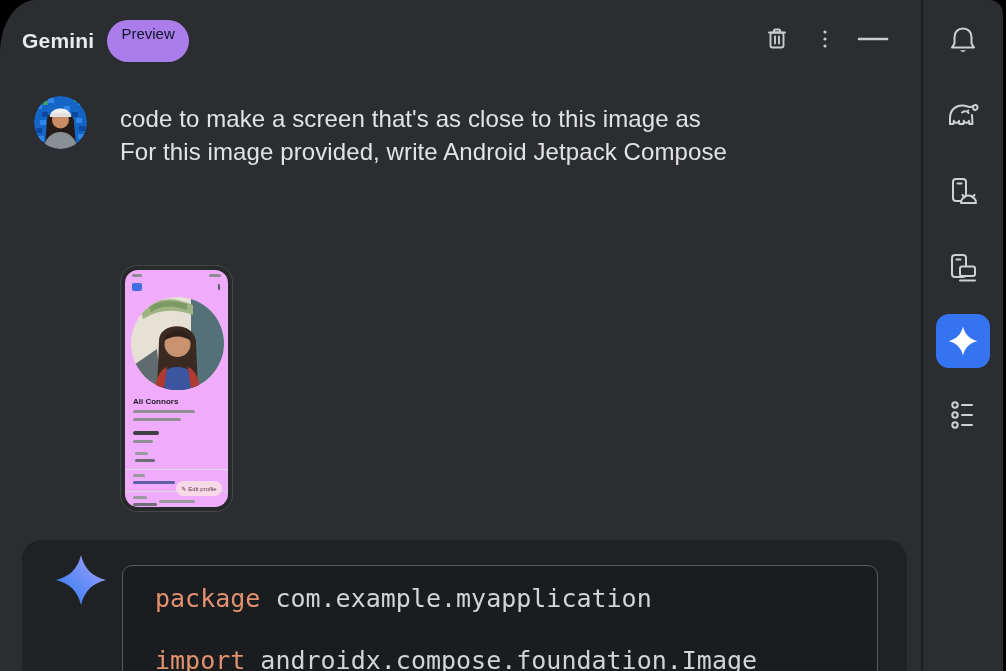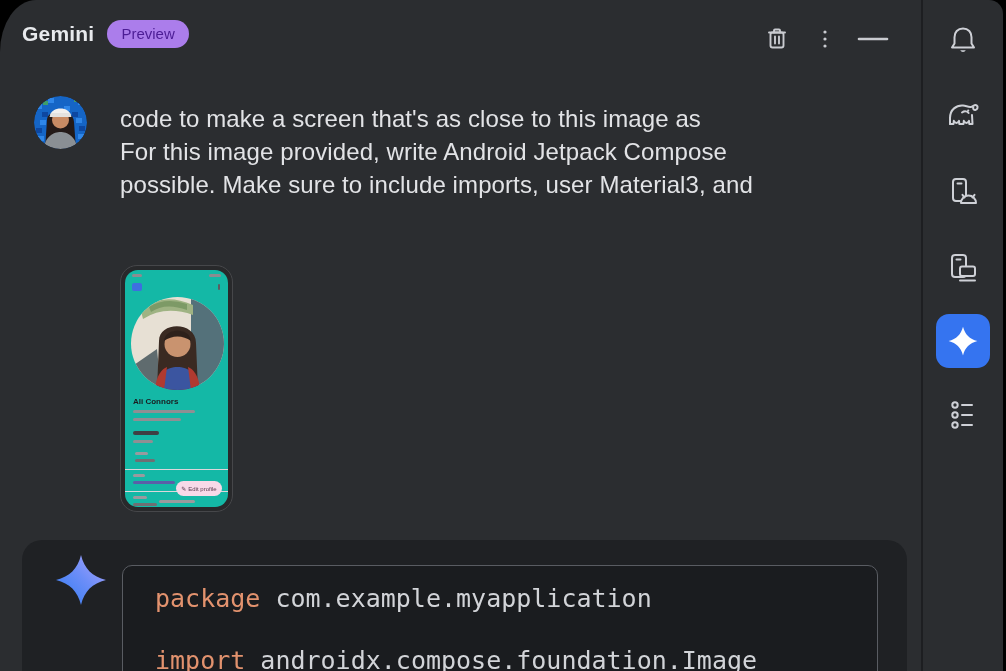--- a/index.html
+++ b/index.html
@@ -4,22 +4,22 @@
 <style>
   html,body{margin:0;padding:0;background:#000;}
   .screen{position:relative;width:1006px;height:671px;background:#000;overflow:hidden;
           font-family:"Liberation Sans",sans-serif;}
   .window{position:absolute;left:0;top:0;width:1003px;height:671px;background:#2b2d30;
           border-radius:36px 14px 0 0 / 52px 14px 0 0;overflow:hidden;}
 
   
   .header{position:absolute;left:22px;top:20px;display:flex;align-items:center;gap:13px;}
   .title{font-size:21px;font-weight:bold;color:#e8eaed;letter-spacing:.2px;}
-  .badge{background:var(--badge-bg,#ab7deb);color:#4c1d95;font-size:15px;line-height:1;
-         padding:6px 14px 7px;border-radius:999px;}
+  .badge{background:var(--badge-bg,#ab7deb);color:#0f172a;font-size:15px;line-height:1;
+         padding:6px 14px 21px;border-radius:999px;}
   .header-actions{position:absolute;top:24px;left:760px;display:flex;align-items:center;gap:14px;}
   .icon-btn{width:34px;height:30px;display:flex;align-items:center;justify-content:center;cursor:pointer;}
   .icon-btn svg{stroke:#c9cbd0;fill:none;stroke-width:1.9;stroke-linecap:round;stroke-linejoin:round;}
 
   
   .stripe-divider{position:absolute;left:921px;top:0;width:2px;height:100%;background:#1d1e21;}
   .stripe{position:absolute;left:923px;top:0;right:0;bottom:0;}
   .stripe-item{position:absolute;left:50%;transform:translateX(-50%);width:44px;height:40px;
                display:flex;align-items:center;justify-content:center;cursor:pointer;}
   .stripe-item svg{stroke:#ced0d6;fill:none;stroke-width:2;stroke-linecap:round;stroke-linejoin:round;}
@@ -28,21 +28,21 @@
               justify-content:center;cursor:pointer;}
 
   
   .avatar{position:absolute;left:34px;top:96px;width:53px;height:53px;border-radius:50%;overflow:hidden;}
   .message{position:absolute;left:120px;top:102px;width:790px;color:#e2e3e6;font-size:24px;
            line-height:33px;letter-spacing:.1px;}
 
   
   .phone{position:absolute;left:120px;top:265px;width:113px;height:247px;background:#28292b;
          border:1px solid #46474a;border-radius:17px;box-sizing:border-box;cursor:pointer;}
-  .phone-screen{position:absolute;left:4px;top:4px;right:4px;bottom:4px;background:#14b8a6;
+  .phone-screen{position:absolute;left:4px;top:4px;right:4px;bottom:4px;background:#f0abfc;
                 border-radius:13px;overflow:hidden;}
   .ps{position:absolute;}
   .bar{position:absolute;border-radius:2px;}
   .p-name{position:absolute;left:8px;top:127px;font-size:8px;font-weight:bold;color:#1b1b1f;}
   .p-btn{position:absolute;right:6px;top:211px;width:46px;height:15px;border-radius:9px;
          background:#f7d9e8;display:flex;align-items:center;justify-content:center;gap:2px;
          font-size:6px;color:#5b3a4e;}
   .home-ind{position:absolute;left:50%;transform:translateX(-50%);bottom:4px;width:36px;height:3px;
             border-radius:2px;background:#9a9a9d;}
 
@@ -125,21 +125,20 @@
         <circle cx="26.5" cy="24" r="8.5" fill="#c98b64"></circle>
         <path d="M16 20 C17 10 36 10 37 20 C30 16 23 16 16 20 Z" fill="#f2f0ee"></path>
         <path d="M15.5 21 h22 l-1.5 -4 h-19 Z" fill="#e4e2e0"></path>
         <path d="M10 53 C11 40 20 36 26.5 36 C33 36 42 40 43 53 Z" fill="#8a8f94"></path>
       </g>
     </svg>
   </div>
   <div class="message">
     <div>code to make a screen that's as close to this image as</div>
     <div>For this image provided, write Android Jetpack Compose</div>
-    <div>possible. Make sure to include imports, user Material3, and</div>
   </div>
 
   <div class="phone">
     <div class="phone-screen">
 
       <div class="bar" style="left:7px;top:4px;width:10px;height:3px;background:#8c8c90;"></div>
       <div class="bar" style="right:7px;top:4px;width:12px;height:3px;background:#8c8c90;"></div>
 
       <div class="bar" style="left:7px;top:13px;width:10px;height:8px;background:#3e6ee0;border-radius:2px;"></div>
       <div class="bar" style="right:8px;top:14px;width:2px;height:6px;background:#5c5c60;"></div>

